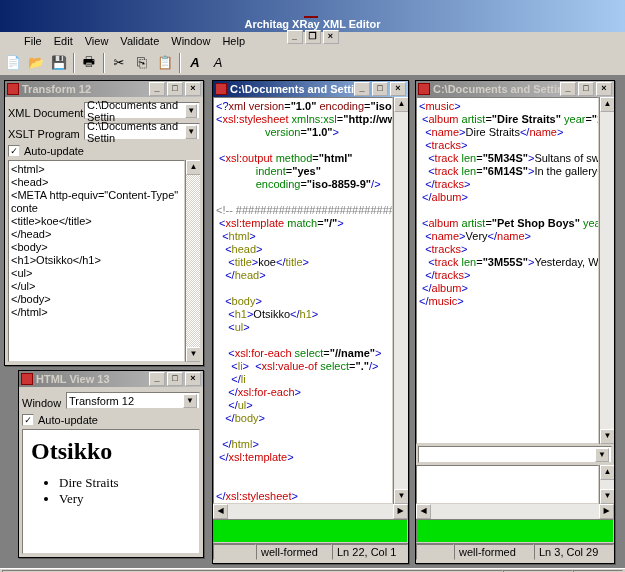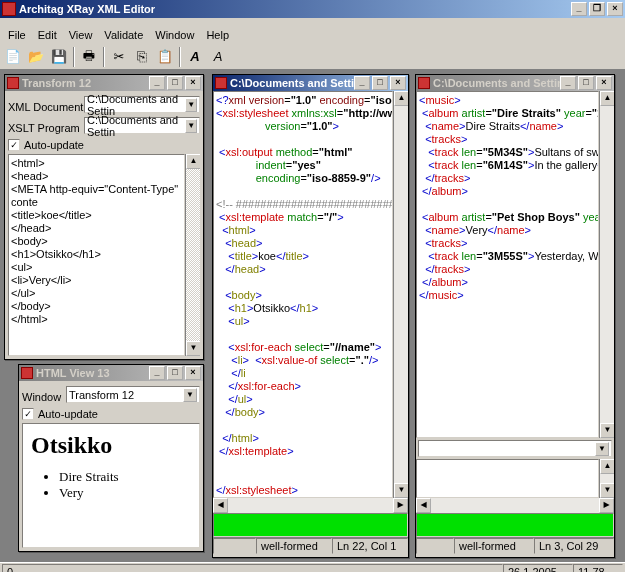--- a/index.html
+++ b/index.html
@@ -11,27 +11,28 @@
   height: 572px;
   overflow: hidden;
   position: relative;
 }
 .titlebar {
   height: 18px;
   background: linear-gradient(to right, #0a246a, #a6caf0);
   color: #fff;
   display: flex;
   align-items: center;
-  padding: 0 2px;
+  padding: 16px 2px;
+  flex-direction: column;
 }
 .titlebar .icon { width: 14px; height: 14px; background: #c33; margin-right: 3px; border: 1px solid #800; }
 .titlebar .title { flex: 1; font-weight: bold; font-size: 11px; }
 .win-controls { display: flex; gap: 2px; }
 .win-btn { width: 16px; height: 14px; background: #d4d0c8; border: 1px outset #fff; font-size: 9px; text-align: center; line-height: 11px; font-family: Arial; font-weight: bold; color: #000; cursor: pointer; }
-.menubar { height: 18px; background: #d4d0c8; display: flex; padding: 1px 2px; margin-top: 8px; }
+.menubar { height: 18px; background: #d4d0c8; display: flex; padding: 1px 18px; }
 .menubar span { padding: 2px 6px; cursor: pointer; }
 .toolbar { height: 26px; background: #d4d0c8; border-bottom: 1px solid #808080; display: flex; align-items: center; padding: 2px; gap: 1px; }
 .tool-btn { width: 22px; height: 22px; border: 1px solid transparent; background: #d4d0c8; display: flex; align-items: center; justify-content: center; cursor: pointer; font-size: 13px; }
 .tool-sep { width: 2px; height: 20px; border-left: 1px solid #808080; border-right: 1px solid #fff; margin: 0 2px; }
 .client { position: relative; height: calc(100% - 18px - 18px - 26px - 18px); background: #808080; overflow: hidden; }
 .statusbar { height: 18px; background: #d4d0c8; border-top: 1px solid #fff; display: flex; align-items: center; padding: 2px; font-size: 11px; }
 .status-cell { border: 1px inset #d4d0c8; padding: 1px 4px; height: 15px; line-height: 13px; }
 
 .child-window {
   position: absolute;
@@ -161,21 +162,20 @@
       <div class="flex-row">
         <div class="text-area" id="transform-lines">
             <div>&lt;html&gt;</div>
             <div>&lt;head&gt;</div>
             <div>&lt;META http-equiv="Content-Type" conte</div>
             <div>&lt;title&gt;koe&lt;/title&gt;</div>
             <div>&lt;/head&gt;</div>
             <div>&lt;body&gt;</div>
             <div>&lt;h1&gt;Otsikko&lt;/h1&gt;</div>
             <div>&lt;ul&gt;</div>
-            <div>&lt;li&gt;Very&lt;/li&gt;</div>
             <div>&lt;/ul&gt;</div>
             <div>&lt;/body&gt;</div>
             <div>&lt;/html&gt;</div>
           </div>
         <div class="scrollbar-v">
           <div class="scroll-btn">▲</div>
           <div class="scroll-track"></div>
           <div class="scroll-btn">▼</div>
         </div>
       </div>

